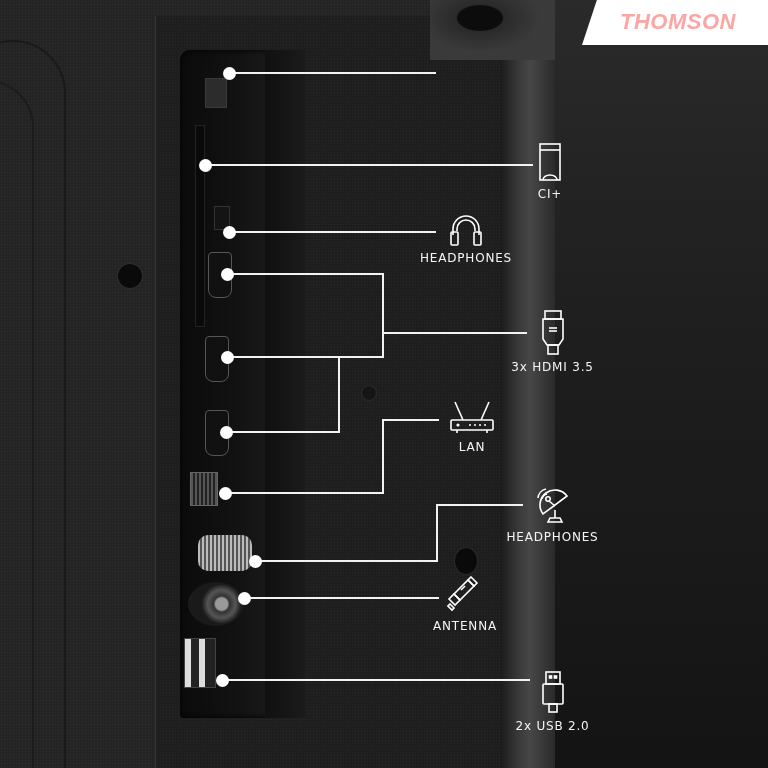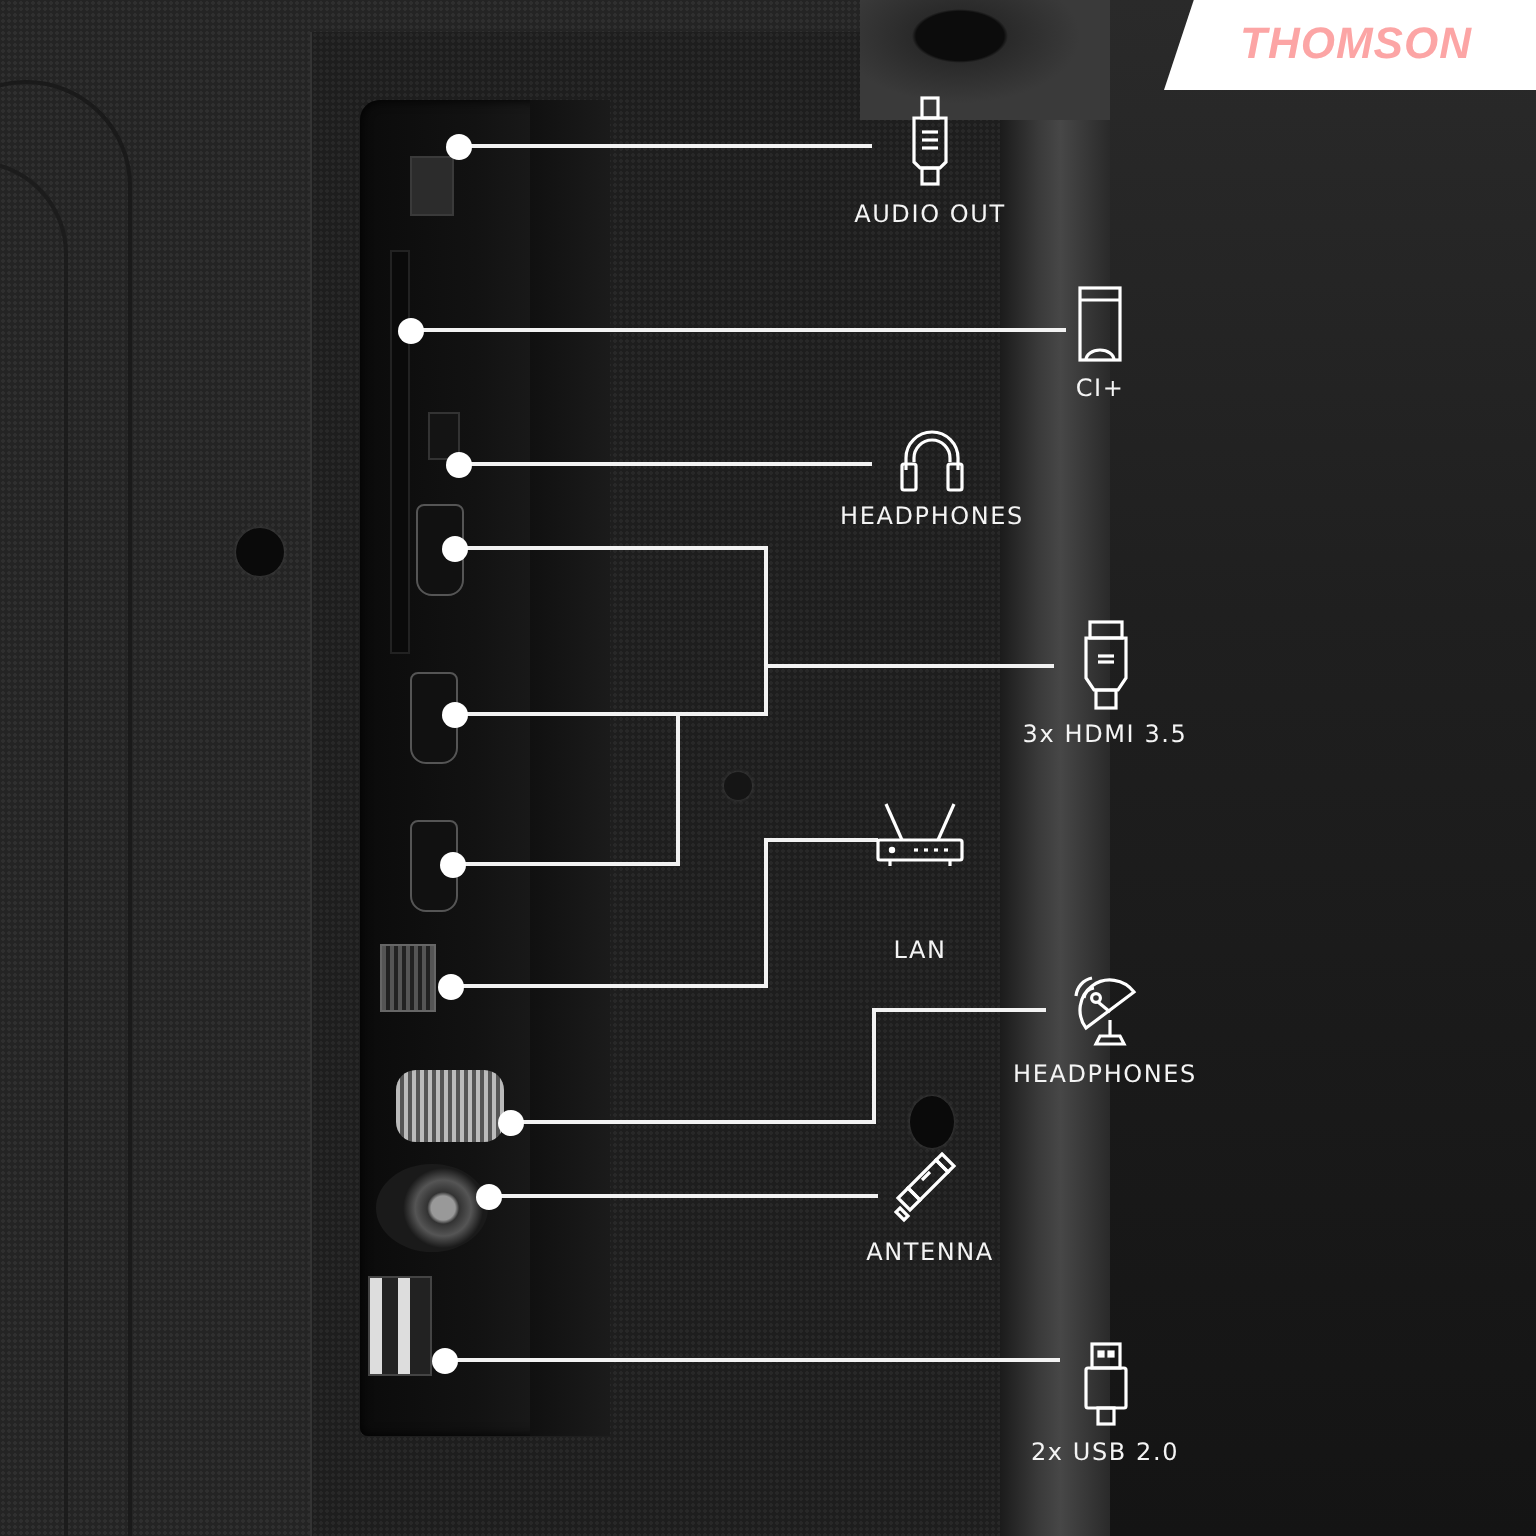--- a/index.html
+++ b/index.html
@@ -103,31 +103,20 @@
   <div class="line" style="left:436px;top:504px;width:2px;height:58px;"></div>
   <div class="line" style="left:436px;top:504px;width:87px;height:2px;"></div>
   <div class="dot" style="left:255px;top:561px;"></div>
 
   <div class="line" style="left:244px;top:597px;width:195px;height:2px;"></div>
   <div class="dot" style="left:244px;top:598px;"></div>
 
   <div class="line" style="left:222px;top:679px;width:308px;height:2px;"></div>
   <div class="dot" style="left:222px;top:680px;"></div>
 
-  <div class="feature" style="left:420px;top:48px;width:90px;">
-    <svg width="24" height="48" viewBox="0 0 24 48" fill="none" stroke="#fff" stroke-width="1.6">
-      <rect x="8" y="1" width="8" height="10"></rect>
-      <path d="M4 11h16v22l-3 3h-10l-3-3z"></path>
-      <line x1="8" y1="18" x2="16" y2="18"></line>
-        <line x1="8" y1="22" x2="16" y2="22"></line>
-        <line x1="8" y1="26" x2="16" y2="26"></line>
-      <rect x="8" y="36" width="8" height="8"></rect>
-    </svg>
-    <span class="label">AUDIO OUT</span>
-  </div>
 
   <div class="feature" style="left:520px;top:143px;width:60px;">
     <svg width="26" height="40" viewBox="0 0 26 40" fill="none" stroke="#fff" stroke-width="1.6">
       <rect x="3" y="1" width="20" height="36"></rect>
       <line x1="3" y1="7" x2="23" y2="7"></line>
       <path d="M6 37a7 5 0 0 1 14 0"></path>
     </svg>
     <span class="label">CI+</span>
   </div>
 
@@ -145,21 +134,21 @@
     <svg width="22" height="46" viewBox="0 0 22 46" fill="none" stroke="#fff" stroke-width="1.6">
       <rect x="3" y="1" width="16" height="8"></rect>
       <path d="M1 9h20v20l-4 6h-12l-4-6z"></path>
       <line x1="7" y1="18" x2="15" y2="18"></line>
         <line x1="7" y1="21" x2="15" y2="21"></line>
       <rect x="6" y="35" width="10" height="9"></rect>
     </svg>
     <span class="label">3x HDMI 3.5</span>
   </div>
 
-  <div class="feature" style="left:430px;top:400px;width:60px;gap:28px;">
+  <div class="feature" style="left:442px;top:400px;width:60px;">
     <svg width="46" height="36" viewBox="0 0 46 36" fill="none" stroke="#fff" stroke-width="1.6">
       <line x1="14" y1="20" x2="6" y2="2"></line>
         <line x1="32" y1="20" x2="40" y2="2"></line>
       <rect x="2" y="20" width="42" height="10" rx="1"></rect>
       <line x1="8" y1="30" x2="8" y2="33"></line>
         <line x1="38" y1="30" x2="38" y2="33"></line>
       <circle cx="9" cy="25" r="0.8" fill="#fff"></circle>
       <line x1="20" y1="25" x2="22" y2="25"></line>
         <line x1="25" y1="25" x2="27" y2="25"></line>
         <line x1="30" y1="25" x2="32" y2="25"></line>

